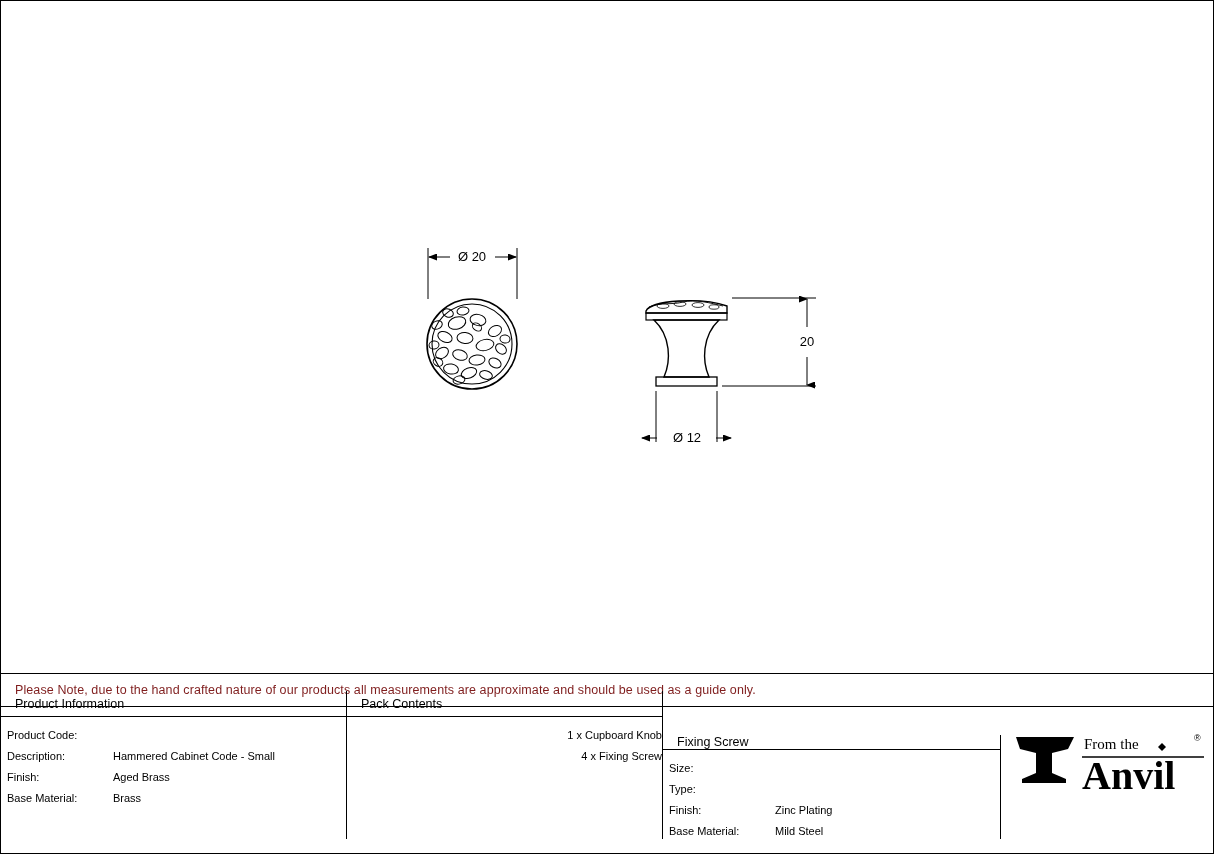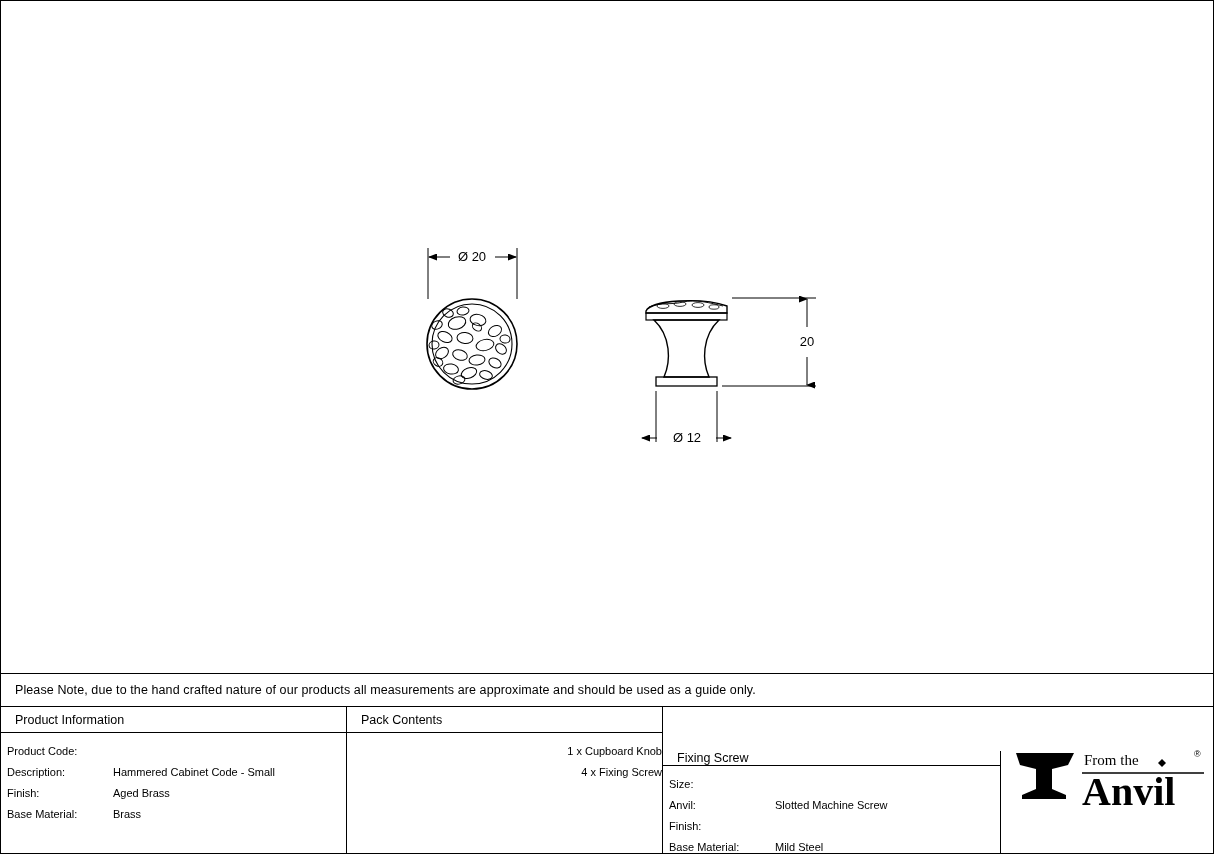--- a/index.html
+++ b/index.html
@@ -41,29 +41,29 @@
     height: 34px;
     border-top: 1px solid #000;
     border-bottom: 1px solid #000;
     box-sizing: border-box;
     display: flex;
     align-items: center;
   }
   #note-strip .note-text {
     padding-left: 14px;
     font-size: 12.5px;
-    color: #000000;
+    color: #7f1d1d;
     letter-spacing: 0.1px;
   }
 
   
   #table-area {
     position: absolute;
     left: 0;
-    top: 706px;
+    top: 690px;
     width: 1214px;
     height: 148px;
     display: flex;
     box-sizing: border-box;
   }
   .tcol {
     box-sizing: border-box;
     border-right: 1px solid #000;
     display: flex;
     flex-direction: column;
@@ -241,25 +241,25 @@
       </div>
     </div>
 
     <div class="tcol col-fix">
       <div class="thead">Fixing Screw</div>
       <div class="tbody">
         <div class="kv">
           <span class="k">Size:</span>
         </div>
         <div class="kv">
-          <span class="k">Anvil:</span>
-          <span class="v">Slotted Machine Screw</span>
+          <span class="k">Type:</span>
         </div>
         <div class="kv">
           <span class="k">Finish:</span>
+          <span class="v">Zinc Plating</span>
         </div>
         <div class="kv">
           <span class="k">Base Material:</span>
           <span class="v">Mild Steel</span>
         </div>
       </div>
     </div>
 
     <div class="tcol col-logo">
       <div id="logo-wrap">

